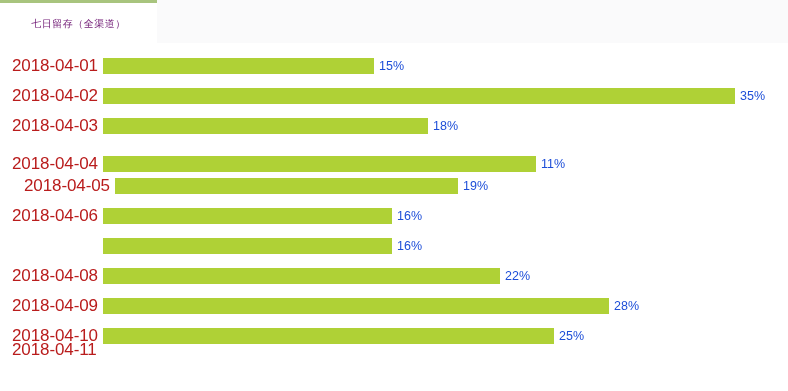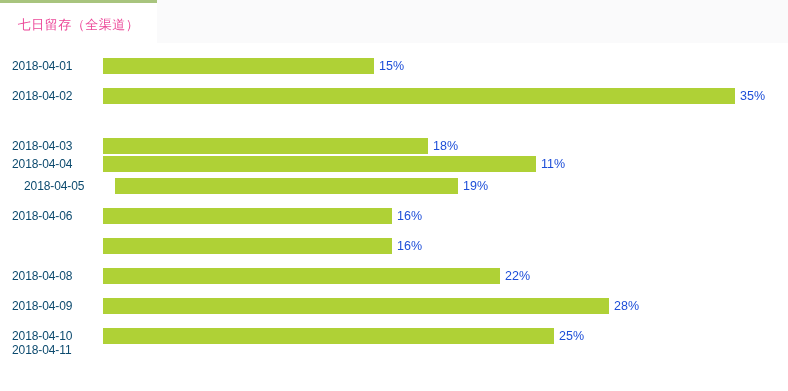--- a/index.html
+++ b/index.html
@@ -40,22 +40,22 @@
     height: 43px;
     background: #ffffff;
     border-top: 3px solid #a8c47e;
     box-sizing: border-box;
     display: flex;
     align-items: center;
     justify-content: center;
     cursor: pointer;
   }
   .tab-label {
-    font-size: 13px;
-    color: #ec4899;
+    font-size: 10px;
+    color: #701a75;
     letter-spacing: 0.5px;
     line-height: 1;
     padding-top: 2px;
     white-space: nowrap;
   }
 
   
   .chart {
     position: absolute;
     left: 0;
@@ -74,22 +74,22 @@
     align-items: center;
   }
   .row-label {
     position: absolute;
     left: 12px;
     top: 0;
     width: 85px;
     height: 30px;
     display: flex;
     align-items: center;
-    font-size: 12px;
-    color: #0c4a6e;
+    font-size: 17px;
+    color: #b91c1c;
     white-space: nowrap;
     letter-spacing: -0.1px;
   }
   .bar-track {
     position: absolute;
     left: 103px;
     top: 0;
     height: 30px;
     display: flex;
     align-items: center;
@@ -125,21 +125,21 @@
           <span class="bar-value">15%</span>
         </div>
       </div>
       <div class="bar-row" style="top: 38px;">
         <div class="row-label">2018-04-02</div>
         <div class="bar-track">
           <div class="bar" style="width: 632px; background: rgb(175, 209, 54);"></div>
           <span class="bar-value">35%</span>
         </div>
       </div>
-      <div class="bar-row" style="top: 68px; margin-top: 20px;">
+      <div class="bar-row" style="top: 68px;">
         <div class="row-label">2018-04-03</div>
         <div class="bar-track">
           <div class="bar" style="width: 325px; background: rgb(175, 209, 54);"></div>
           <span class="bar-value">18%</span>
         </div>
       </div>
       <div class="bar-row" style="top: 106px;">
         <div class="row-label">2018-04-04</div>
         <div class="bar-track">
           <div class="bar" style="width: 433px; background: rgb(175, 209, 54);"></div>

